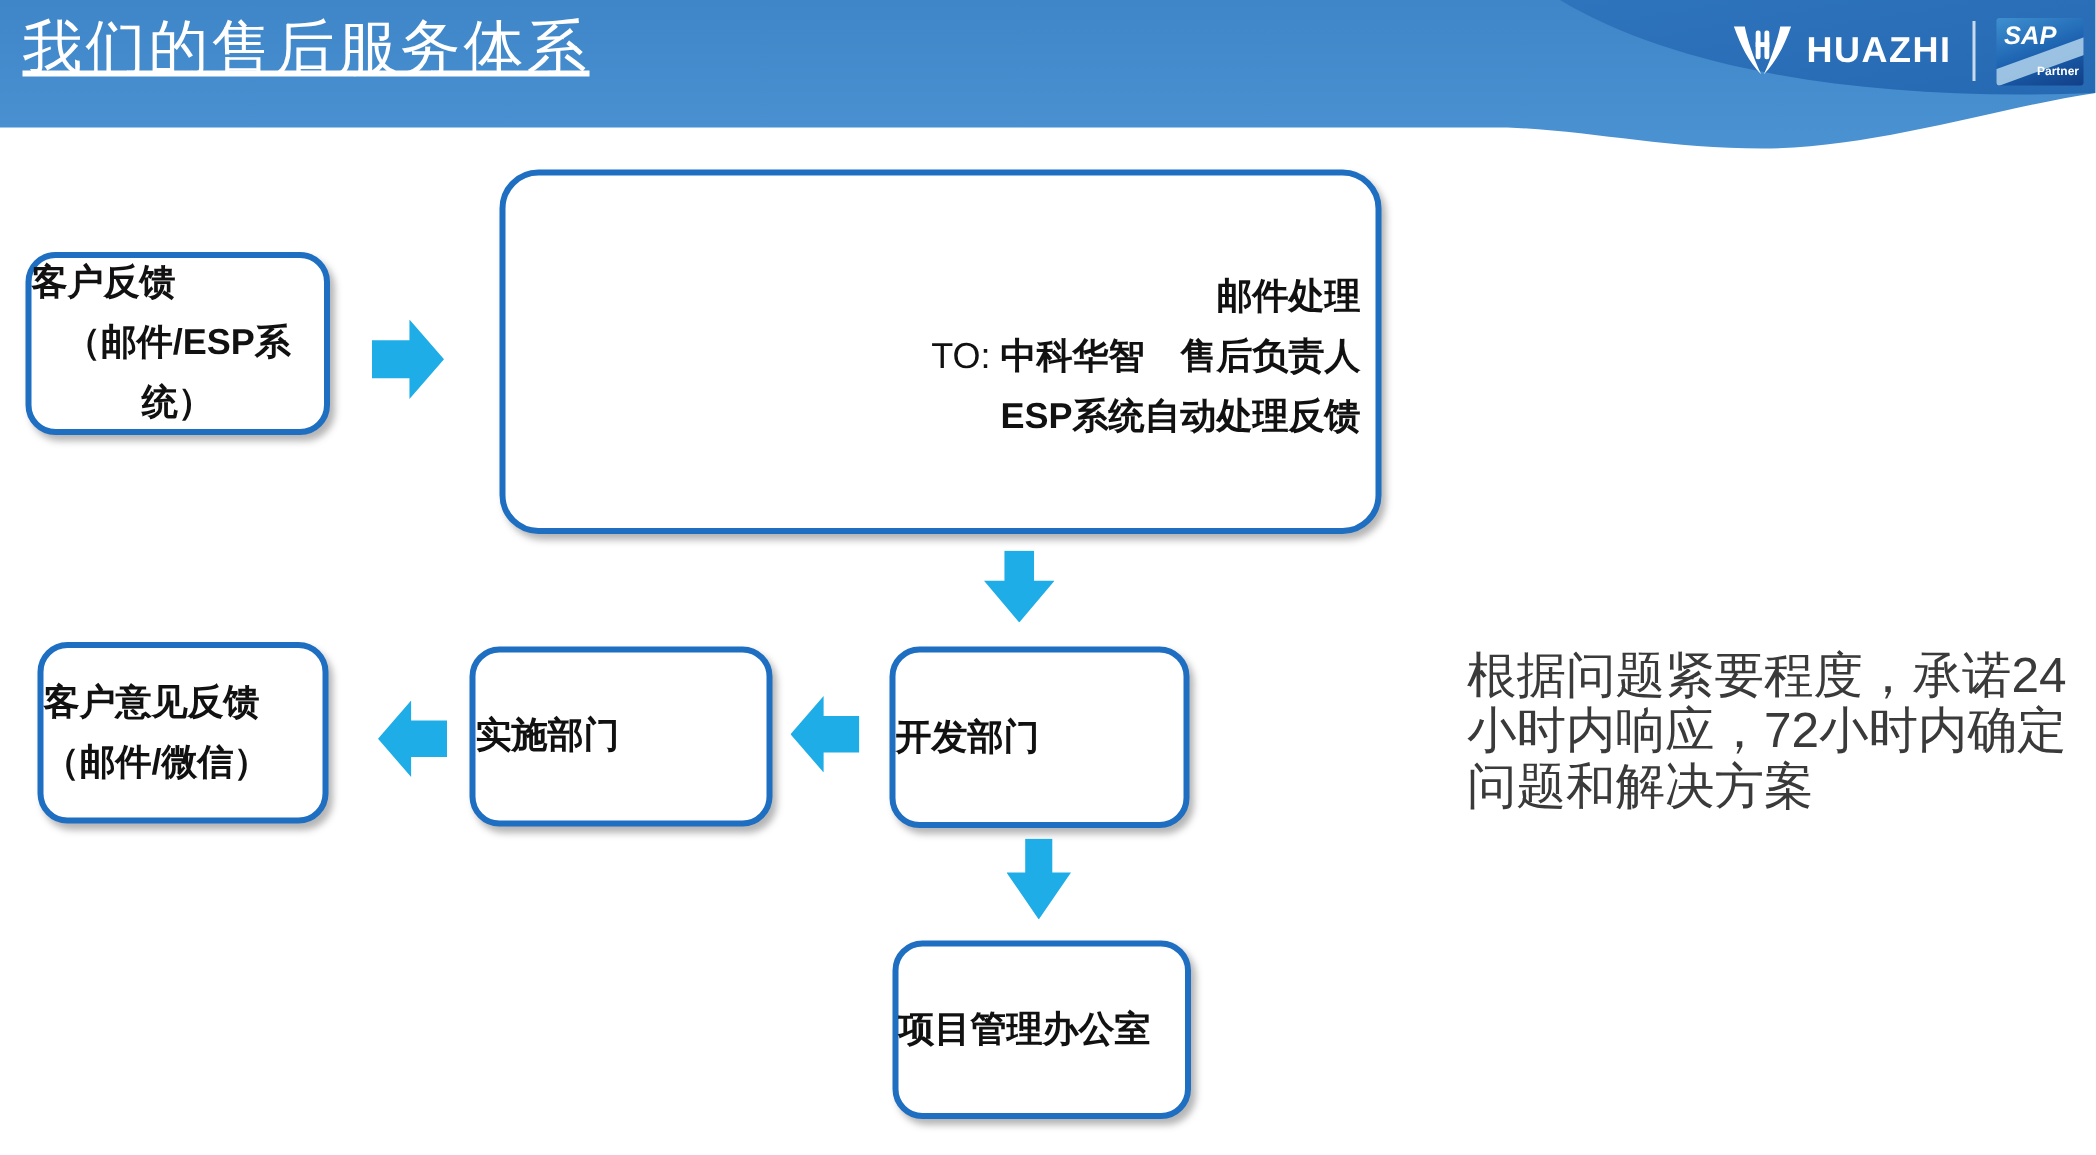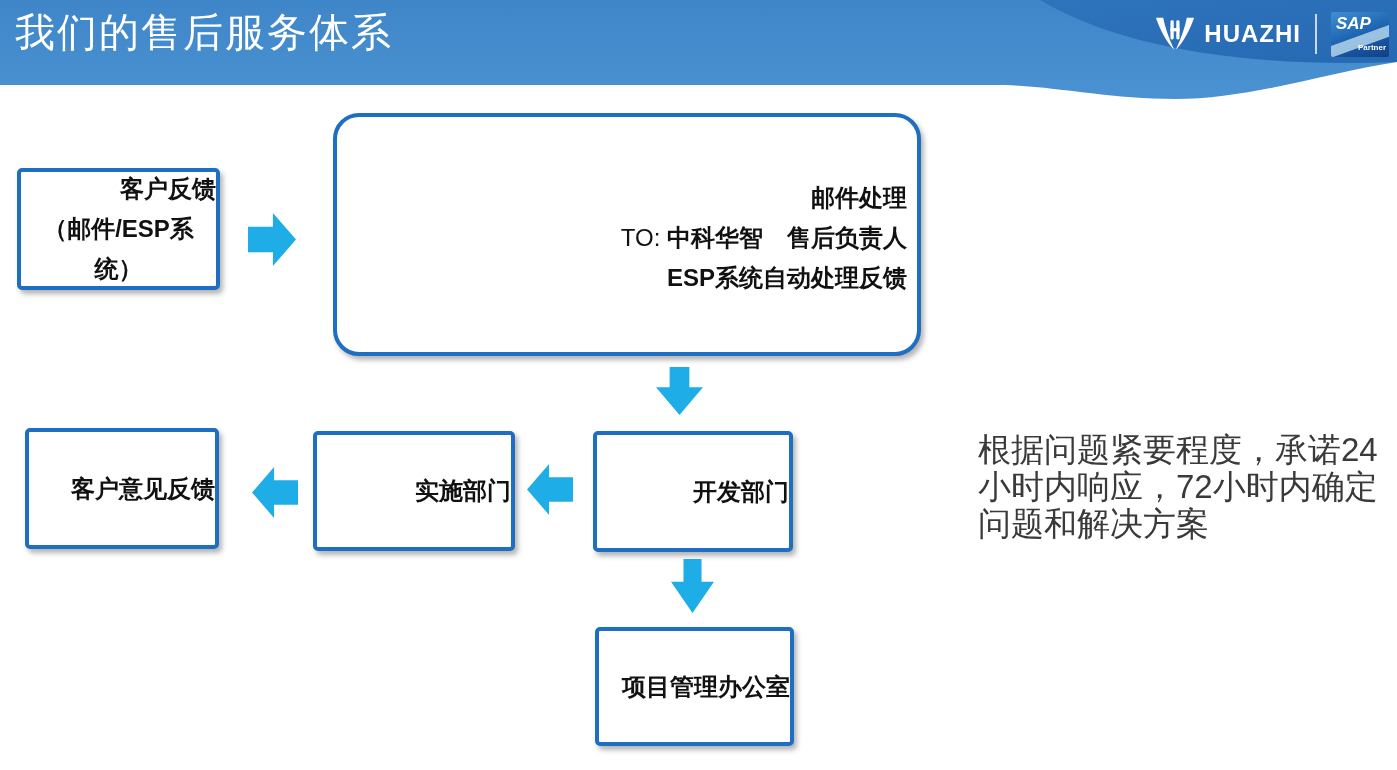--- a/index.html
+++ b/index.html
@@ -27,20 +27,21 @@
   #hgrad stop.s2{stop-color:var(--header-blue-light);}
   #dgrad stop.s1{stop-color:#2e74bc;}
   #dgrad stop.s2{stop-color:var(--header-dark);}
   .slide-title{
     position:absolute;left:15px;top:8px;
     font-size:40px;line-height:48px;
     color:var(--white);
     letter-spacing:2px;
     font-weight:500;
     white-space:nowrap;
+    text-decoration:underline;
   }
   .brand{
     position:absolute;top:10px;right:8px;height:48px;
     display:flex;align-items:center;gap:9px;text-align:right;
   }
   .huazhi-name{
     color:var(--white);font-weight:bold;font-size:24px;letter-spacing:1px;
   }
   .brand-sep{width:2px;height:40px;background:rgba(255,255,255,.75);margin:0 5px;}
   .sap-badge{
@@ -59,23 +60,23 @@
   }
   .sap-partner{
     position:absolute;right:3px;bottom:5px;
     color:var(--white);font-size:8px;font-weight:bold;
   }
   
   .fbox{
     position:absolute;
     background:#fff;
     border:4px solid var(--box-border);
-    border-radius:5px;
+    border-radius:20px;
     box-shadow:3px 4px 5px rgba(90,90,90,.45);
-    display:flex;flex-direction:column;justify-content:center;align-items:flex-end;
+    display:flex;flex-direction:column;justify-content:center;align-items:flex-start;
     font-weight:bold;color:var(--box-text);
     font-size:24px;line-height:40px;
     text-align:center;
   }
   .fbox-large{
     border-radius:26px;
     justify-content:flex-start;align-items:stretch;
     text-align:left;
     padding:61px 10px 0 12px;
     line-height:40px;
@@ -167,20 +168,21 @@
 <div id="arrow-left-2" class="arrow arrow-left"></div>
 
 <div id="box-implementation" class="fbox">
   <span>实施部门</span>
 </div>
 
 <div id="arrow-left-1" class="arrow arrow-left"></div>
 
 <div id="box-customer-opinion" class="fbox">
   <span>客户意见反馈</span>
+  <span>（邮件/微信）</span>
 </div>
 
 <div id="arrow-down-2" class="arrow arrow-down"></div>
 
 <div id="box-pmo" class="fbox">
   <span>项目管理办公室</span>
 </div>
 
 <div class="note">根据问题紧要程度，承诺24小时内响应，72小时内确定问题和解决方案</div>
 

